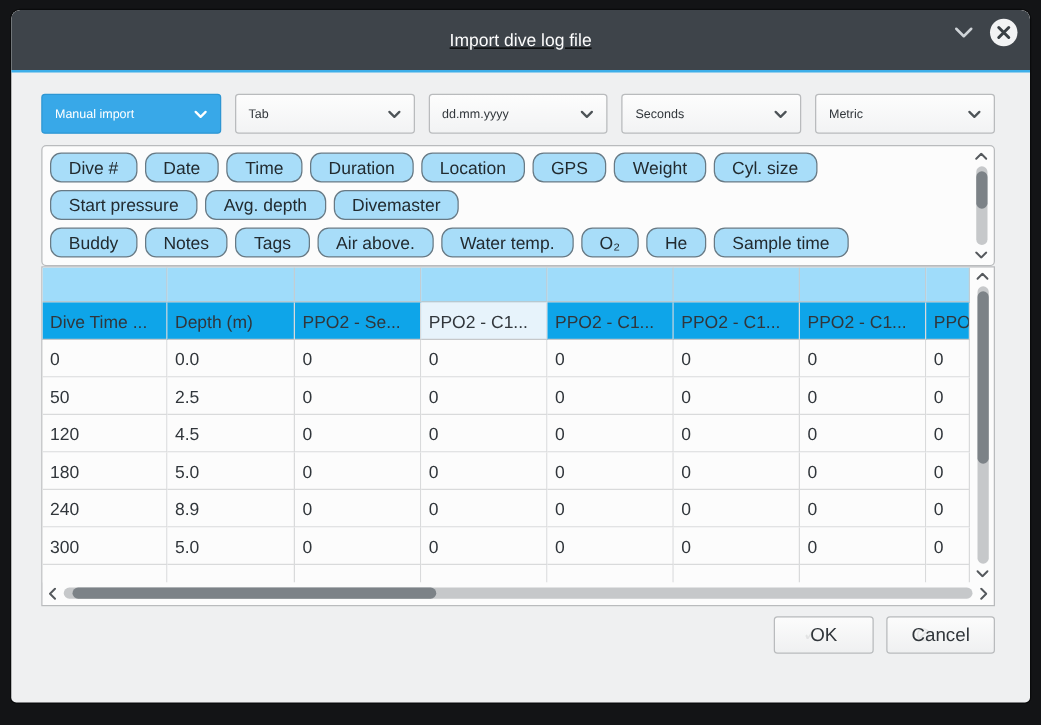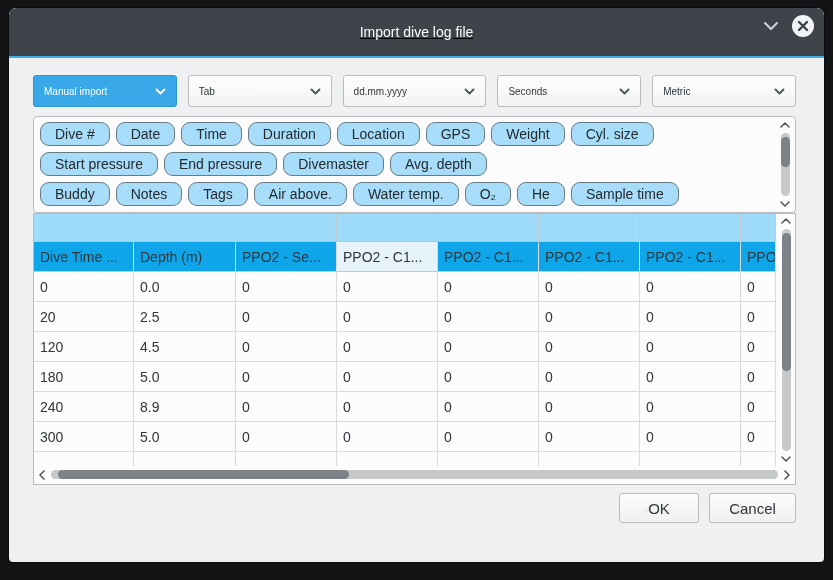--- a/index.html
+++ b/index.html
@@ -194,23 +194,22 @@
             <span class="tag">Date</span>
             <span class="tag">Time</span>
             <span class="tag">Duration</span>
             <span class="tag">Location</span>
             <span class="tag">GPS</span>
             <span class="tag">Weight</span>
             <span class="tag">Cyl. size</span>
           </div>
           <div class="tag-row">
             <span class="tag">Start pressure</span>
-            <span class="tag">End pressure</span>
+            <span class="tag">Avg. depth</span>
             <span class="tag">Divemaster</span>
-            <span class="tag">Avg. depth</span>
           </div>
           <div class="tag-row">
             <span class="tag">Buddy</span>
             <span class="tag">Notes</span>
             <span class="tag">Tags</span>
             <span class="tag">Air above.</span>
             <span class="tag">Water temp.</span>
             <span class="tag">O₂</span>
             <span class="tag">He</span>
             <span class="tag">Sample time</span>
@@ -261,21 +260,21 @@
               <div class="tcell td">0</div>
               <div class="tcell td">0.0</div>
               <div class="tcell td">0</div>
               <div class="tcell td">0</div>
               <div class="tcell td">0</div>
               <div class="tcell td">0</div>
               <div class="tcell td">0</div>
               <div class="tcell td">0</div>
             </div>
             <div class="trow">
-              <div class="tcell td">20</div>
+              <div class="tcell td">50</div>
               <div class="tcell td">2.5</div>
               <div class="tcell td">0</div>
               <div class="tcell td">0</div>
               <div class="tcell td">0</div>
               <div class="tcell td">0</div>
               <div class="tcell td">0</div>
               <div class="tcell td">0</div>
             </div>
             <div class="trow">
               <div class="tcell td">120</div>

